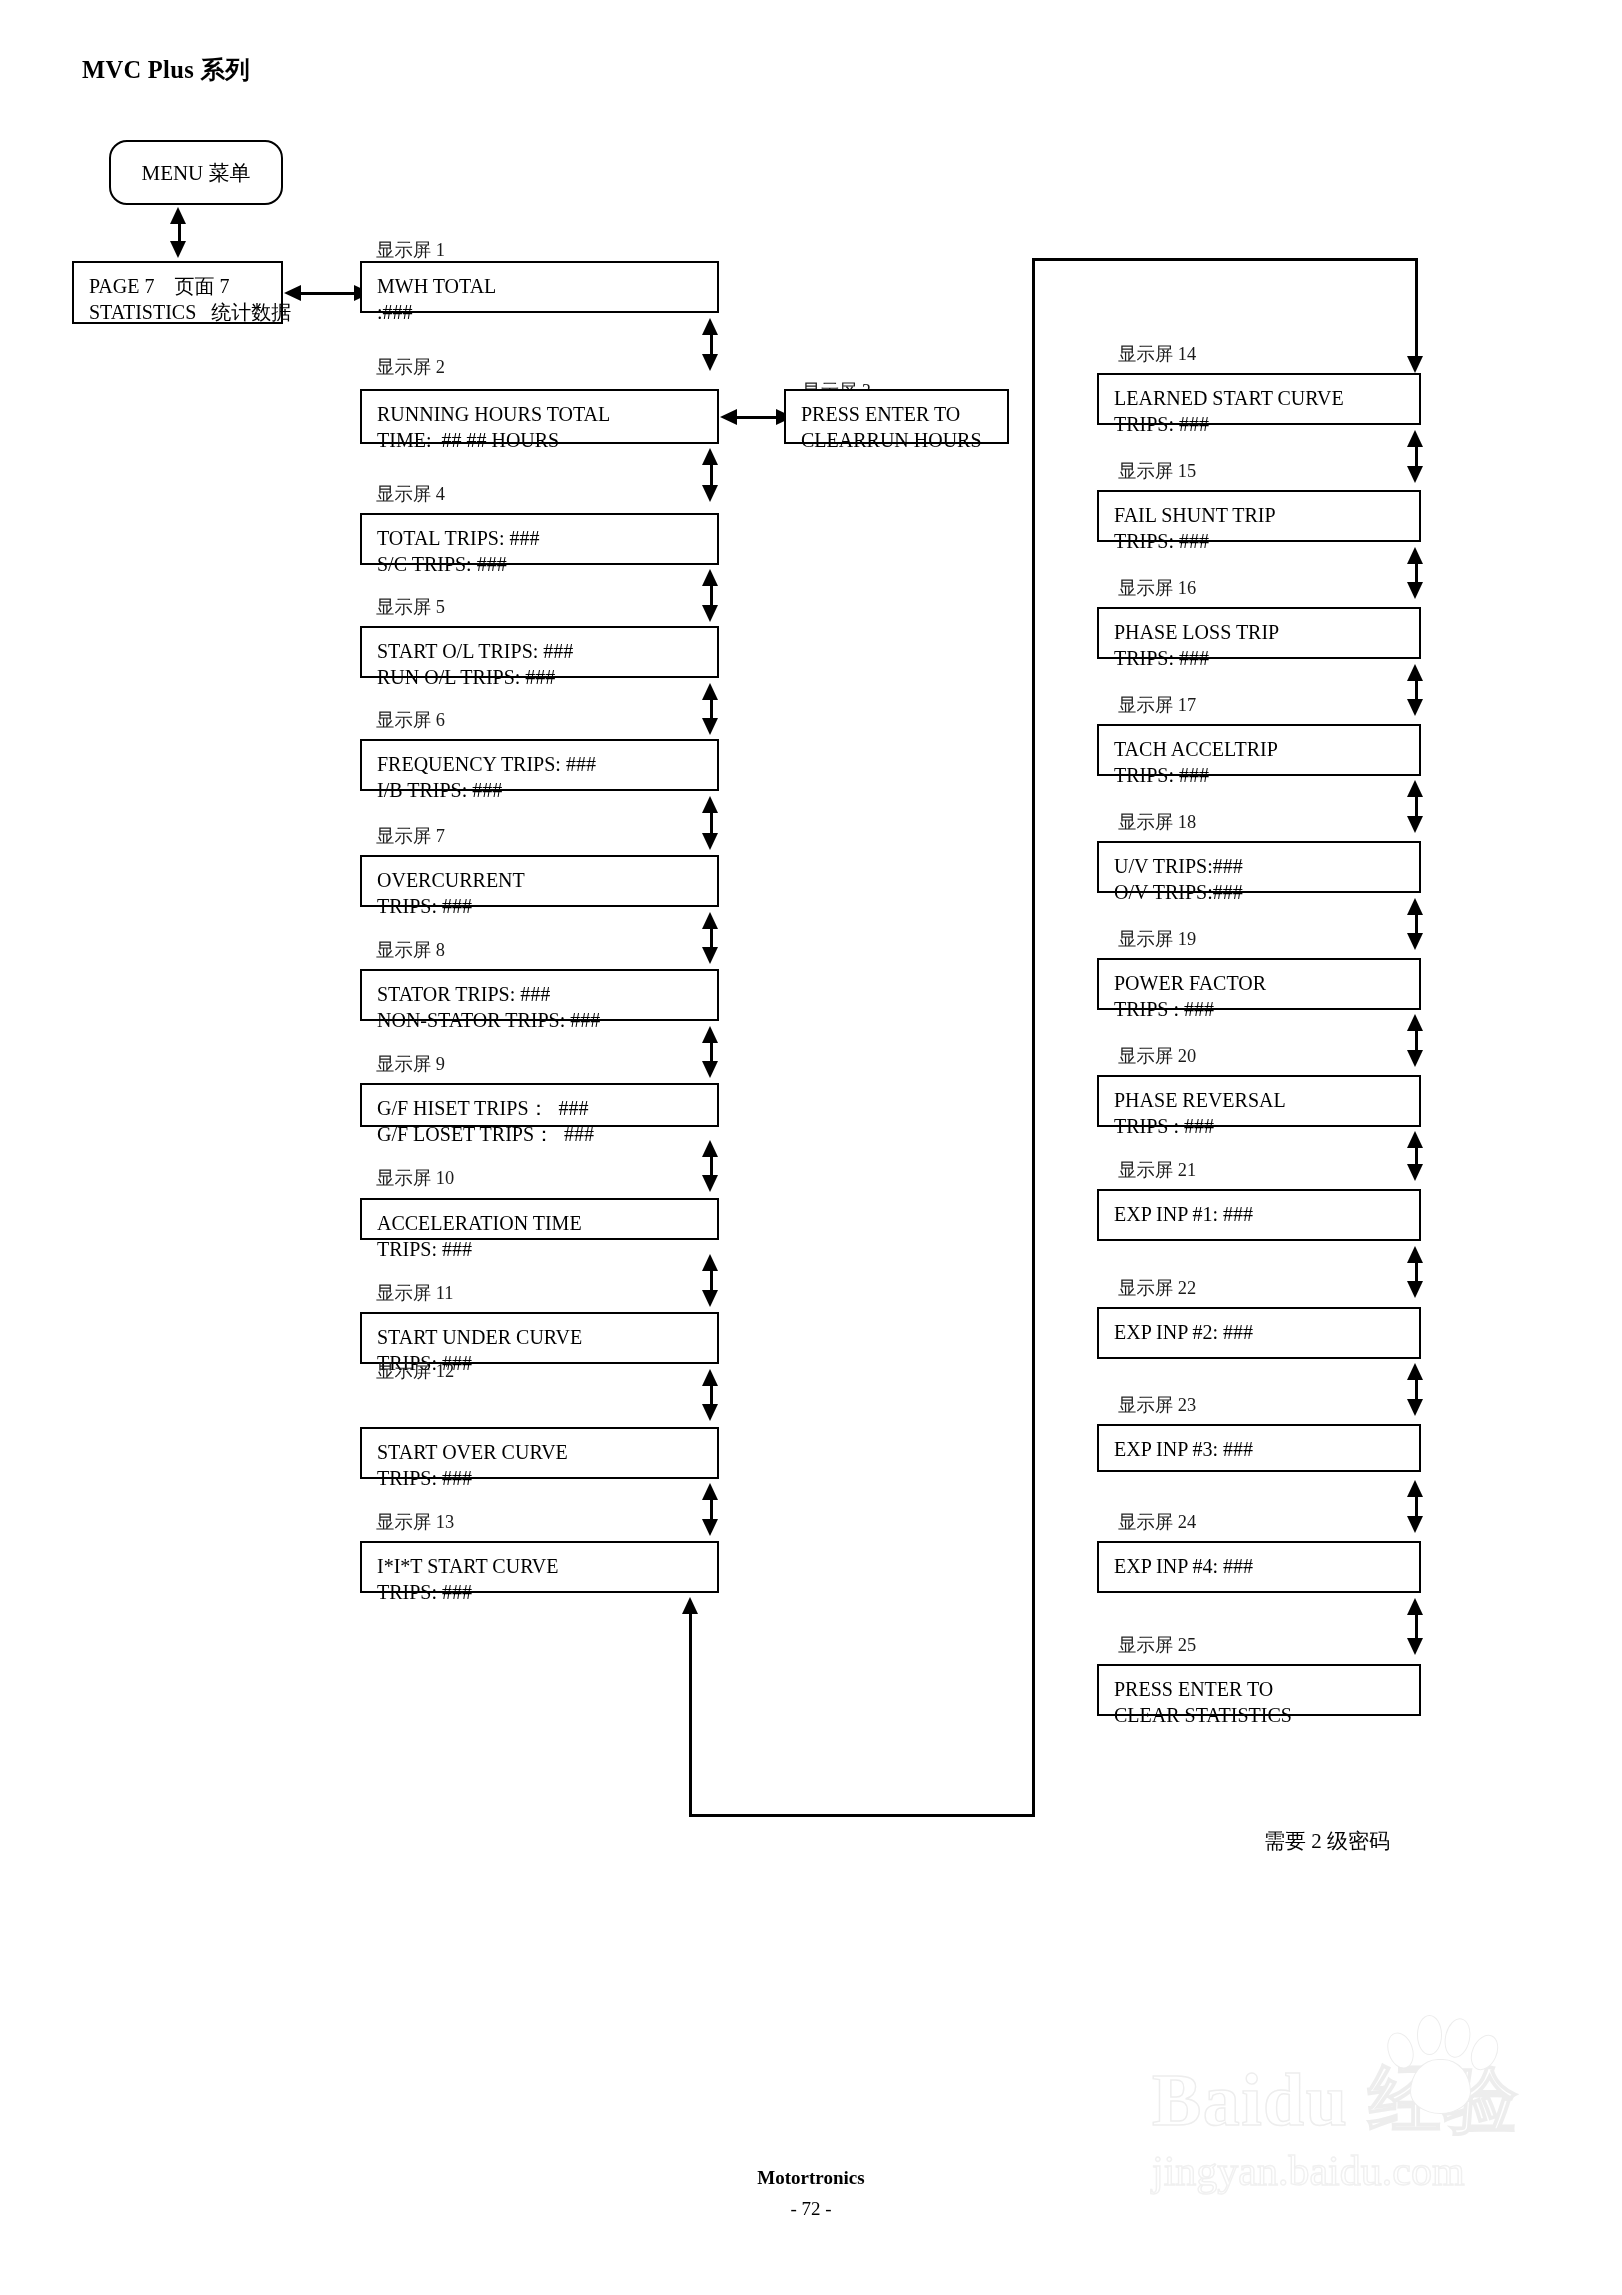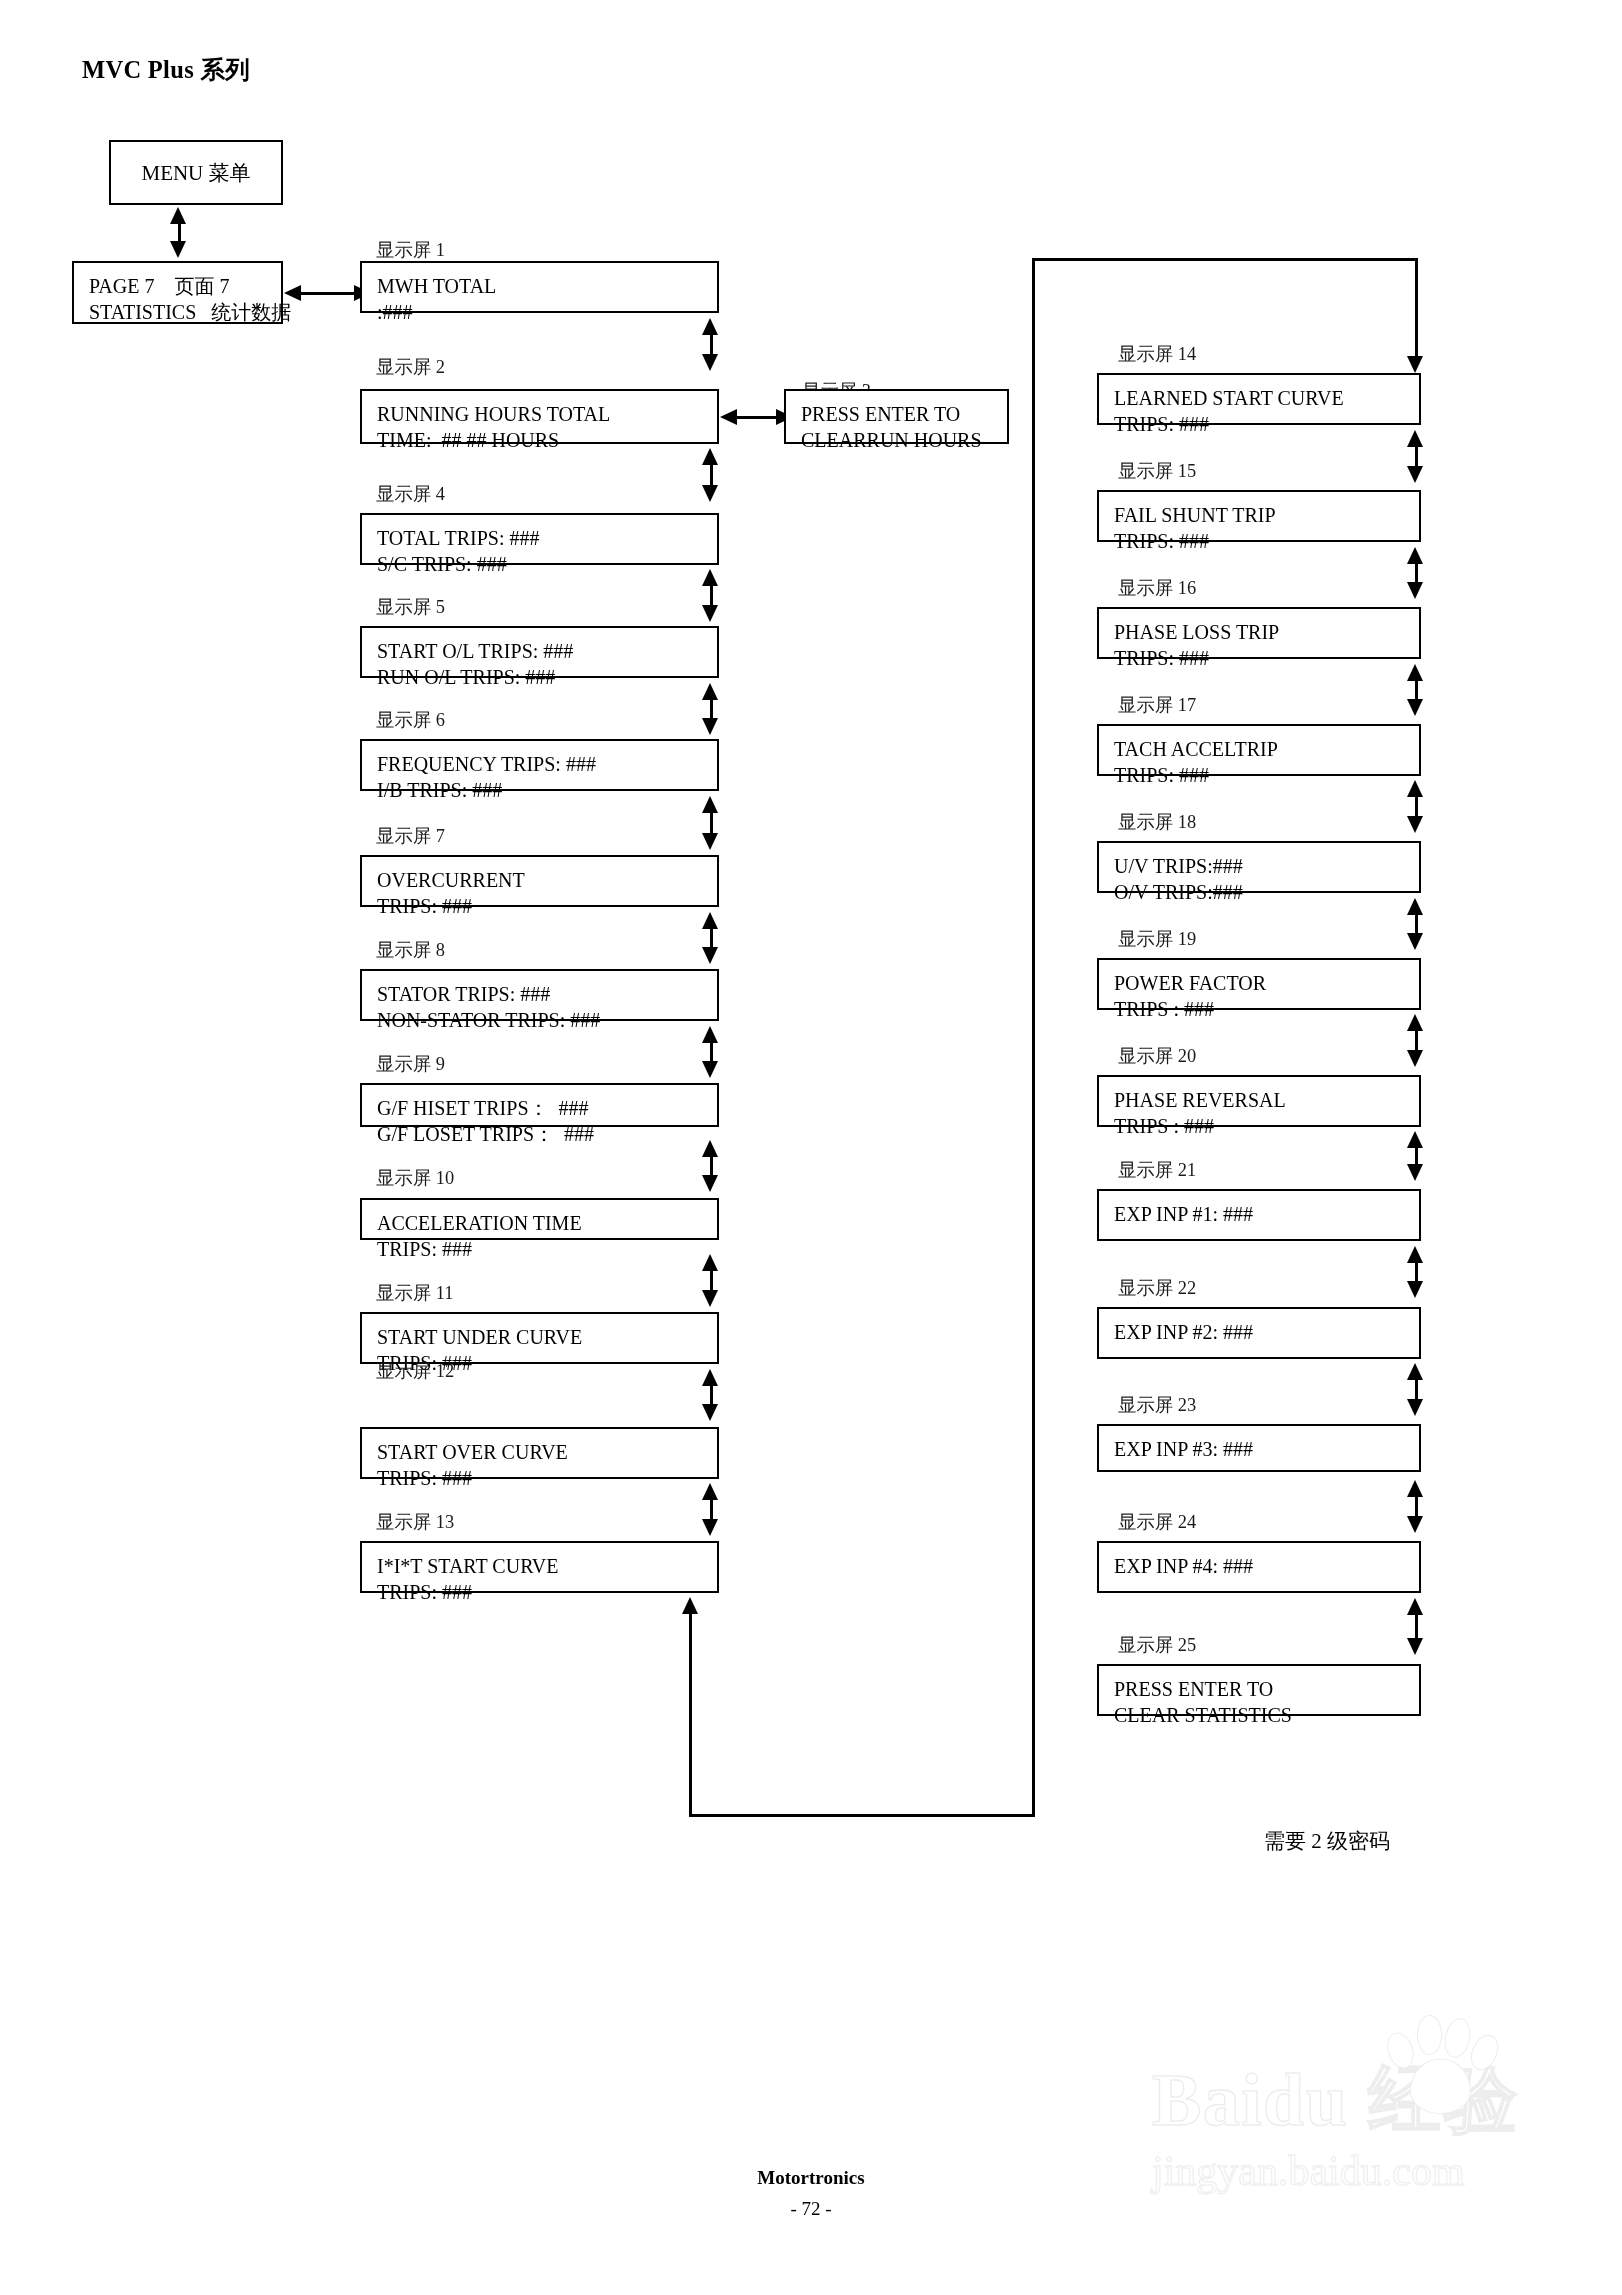--- a/index.html
+++ b/index.html
@@ -20,21 +20,21 @@
     position:absolute;box-sizing:border-box;
     border:2.7px solid #000;background:#fff;
   }
   .box .lines{
     position:absolute;left:15px;top:9.5px;right:6.8px;
     line-height:1.30;
   }
   .box .ln{display:block;white-space:pre;font-size:20px;}
 
   
-  .box.center{display:flex;align-items:center;justify-content:center;}
+  .box.center{display:flex;align-items:center;justify-content:center;border-radius:18px;}
   .box.center .ln{font-size:21px;}
 
   
   .sc{font-variant:small-caps;}
 
   
   .cap{
     position:absolute;font-size:18.4px;white-space:nowrap;color:#1a1a1a;
   }
 

